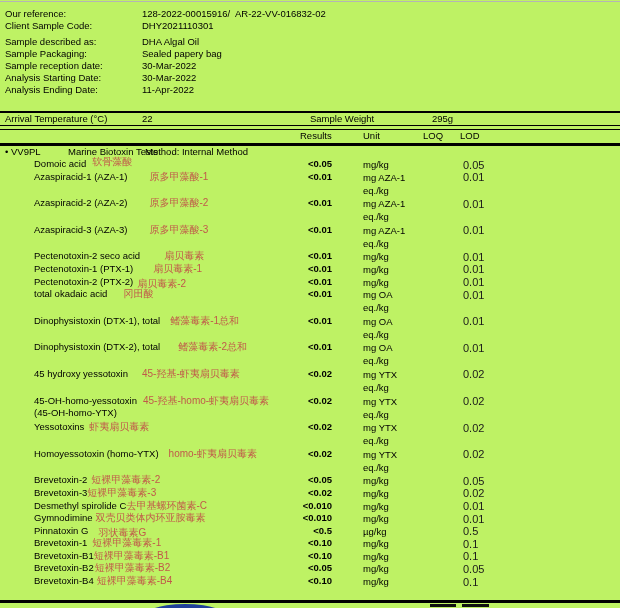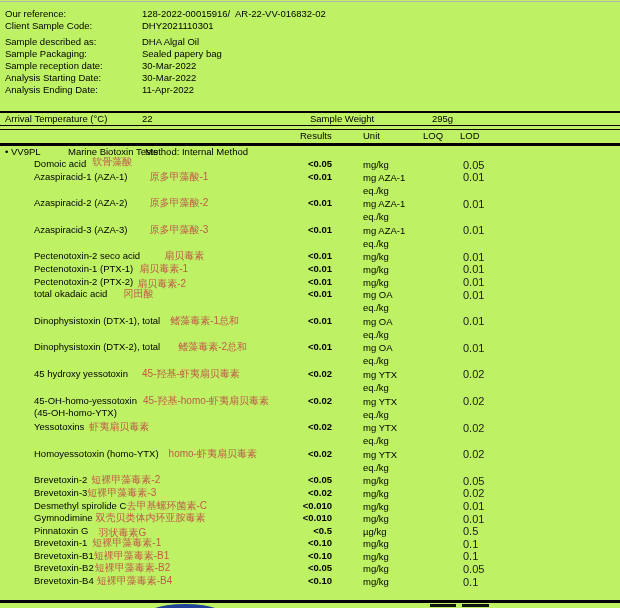--- a/index.html
+++ b/index.html
@@ -207,21 +207,21 @@
       </div>
       <span class="result">&lt;0.01</span>
       <span class="unit">mg/kg</span>
       <span class="loq"></span>
       <span class="lod">0.01</span>
     </div>
 
     <div class="trow">
       <div class="namecell">
         <div class="nameline">
-          <span class="en">Pectenotoxin-1 (PTX-1)</span><span class="cn" style="margin-left: 6px; color: rgb(192, 90, 74);">扇贝毒素-1</span>
+          <span class="en">Pectenotoxin-1 (PTX-1)</span><span class="cn" style="margin-left: 20px; color: rgb(192, 90, 74);">扇贝毒素-1</span>
         </div>
 
       </div>
       <span class="result">&lt;0.01</span>
       <span class="unit">mg/kg</span>
       <span class="loq"></span>
       <span class="lod">0.01</span>
     </div>
 
     <div class="trow">

